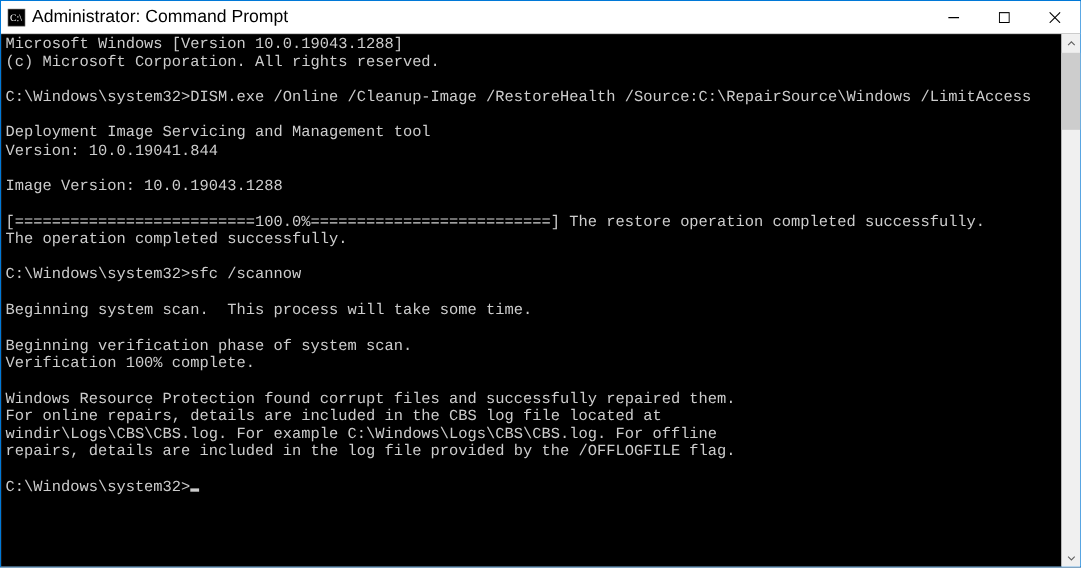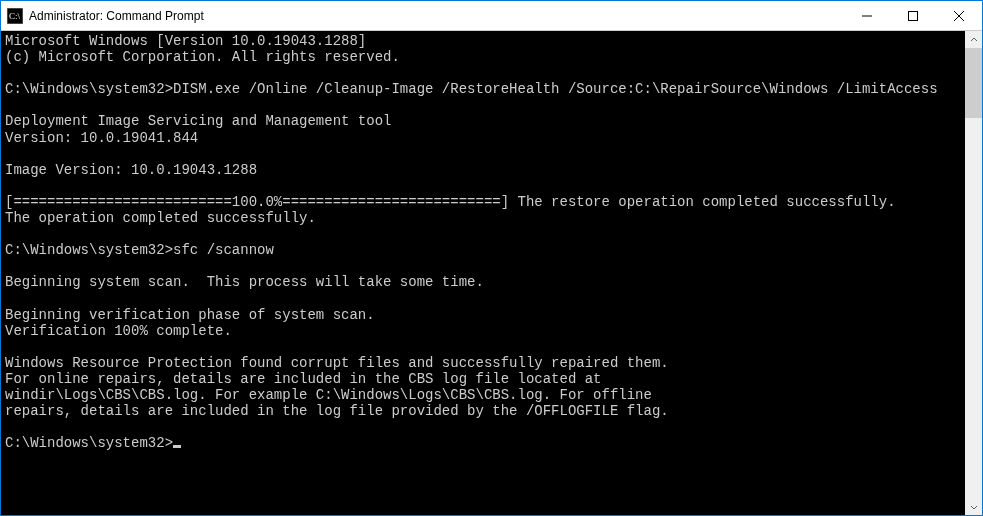--- a/index.html
+++ b/index.html
@@ -29,21 +29,21 @@
     .titlebar-icon {
       width: 16px;
       height: 16px;
       margin-right: 6px;
       display: inline-flex;
       align-items: center;
       justify-content: center;
     }
     .titlebar-icon svg { width: 16px; height: 16px; }
     .titlebar-text {
-      font-size: 12px;
+      font-size: 16px;
       color: #000;
       flex: 1;
     }
     .titlebar-buttons {
       display: flex;
       height: 100%;
     }
     .tbtn {
       width: 46px;
       height: 100%;

